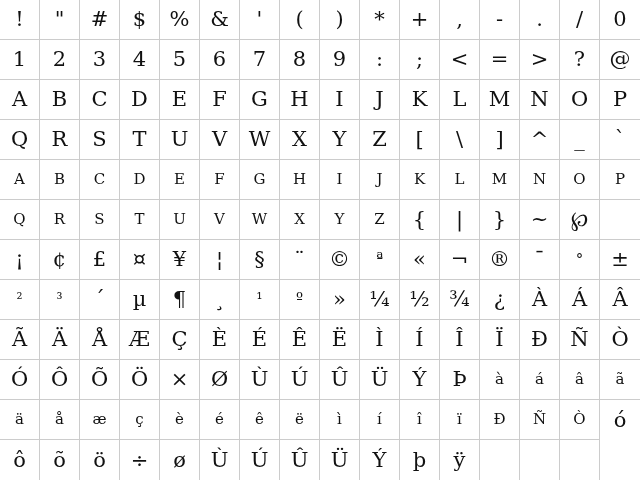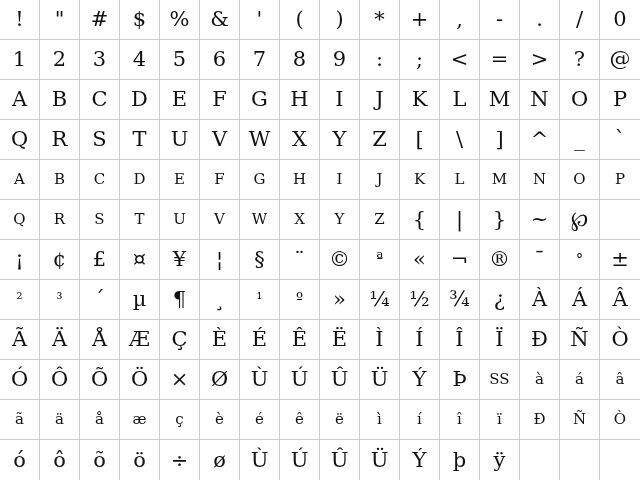--- a/index.html
+++ b/index.html
@@ -196,21 +196,20 @@
     <div class="glyph-cell">Õ</div>
     <div class="glyph-cell">Ö</div>
     <div class="glyph-cell">×</div>
     <div class="glyph-cell">Ø</div>
     <div class="glyph-cell">Ù</div>
     <div class="glyph-cell">Ú</div>
     <div class="glyph-cell">Û</div>
     <div class="glyph-cell">Ü</div>
     <div class="glyph-cell">Ý</div>
     <div class="glyph-cell">Þ</div>
-    <div class="glyph-cell small">SS</div>
     <div class="glyph-cell small">à</div>
     <div class="glyph-cell small">á</div>
     <div class="glyph-cell small">â</div>
     <div class="glyph-cell small">ã</div>
     <div class="glyph-cell small">ä</div>
     <div class="glyph-cell small">å</div>
     <div class="glyph-cell small">æ</div>
     <div class="glyph-cell small">ç</div>
     <div class="glyph-cell small">è</div>
     <div class="glyph-cell small">é</div>

